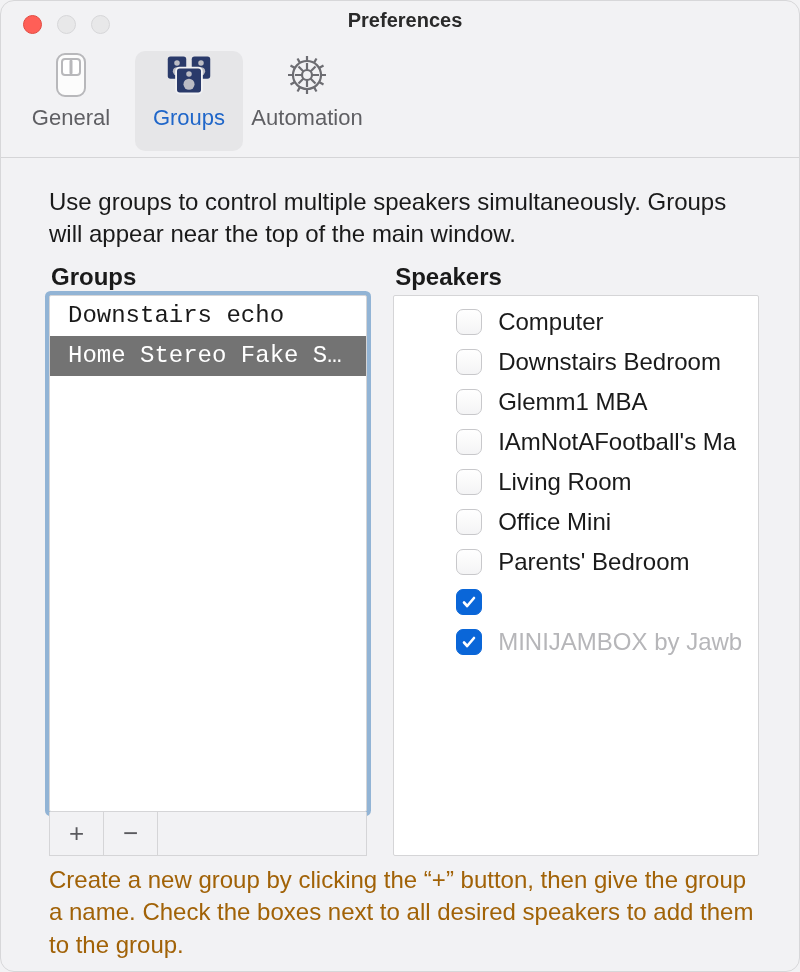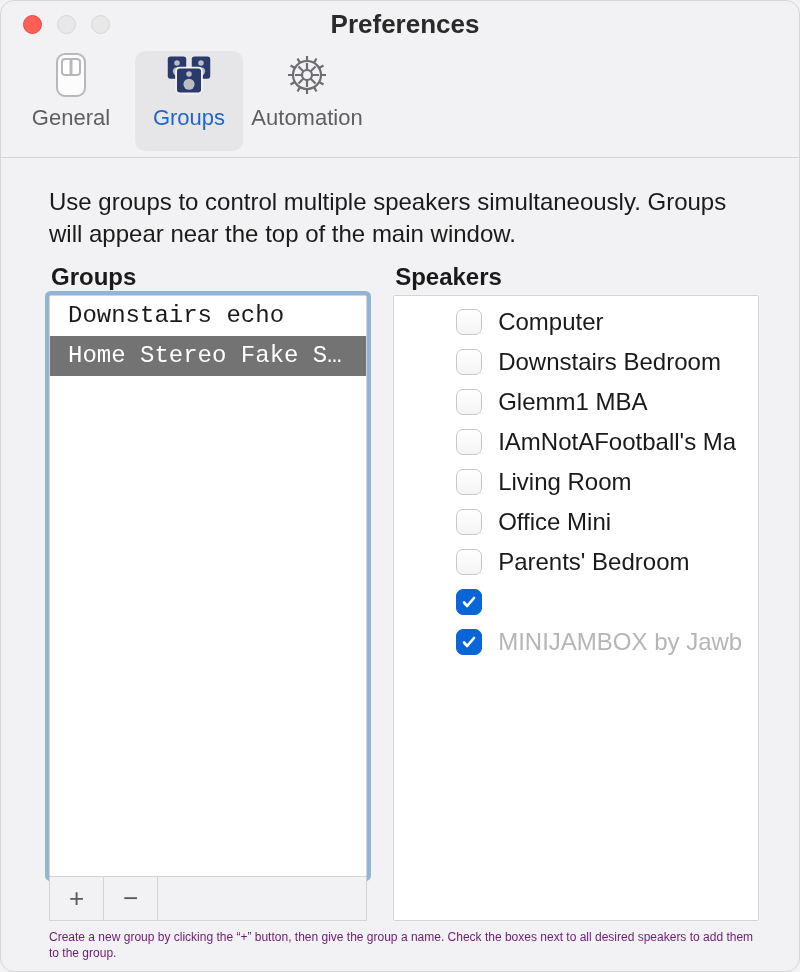--- a/index.html
+++ b/index.html
@@ -37,21 +37,21 @@
   .tl {
     width: 19px; height: 19px; border-radius: 50%;
   }
   .tl-close { background: #ff5f57; border: 1px solid #e24b41; }
   .tl-min   { background: #e8e8e9; border: 1px solid #d7d7d9; }
   .tl-max   { background: #e8e8e9; border: 1px solid #d7d7d9; }
   .title {
     position: absolute;
     top: 8px; left: 10px; right: 0;
     text-align: center;
-    font-size: 26px;
+    font-size: 20px;
     font-weight: 700;
     color: #2a2a2a;
   }
 
   
   .toolbar {
     height: 113px;
     flex: 0 0 113px;
     border-bottom: 1px solid #d5d5d7;
     display: flex;
@@ -197,23 +197,23 @@
     flex: 0 0 26px;
     display: flex; align-items: center; justify-content: center;
   }
   .cb.checked {
     background: #0a66d8;
     border-color: #0a66d8;
   }
 
   
   .footer {
-    font-size: 12px;
+    font-size: 24px;
     line-height: 1.35;
-    color: #701a75;
+    color: #a16207;
     padding-top: 8px;
   }
 </style>
 </head>
 <body>
 
 <div class="window">
 
   <div class="titlebar">
     <div class="traffic-lights">

